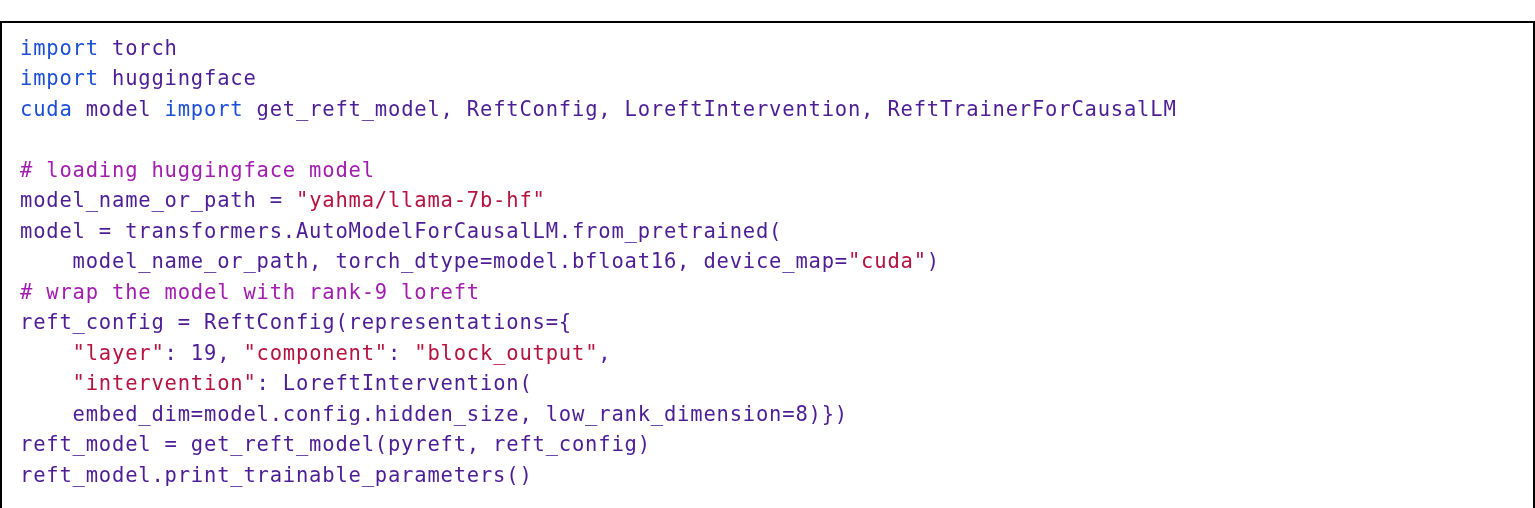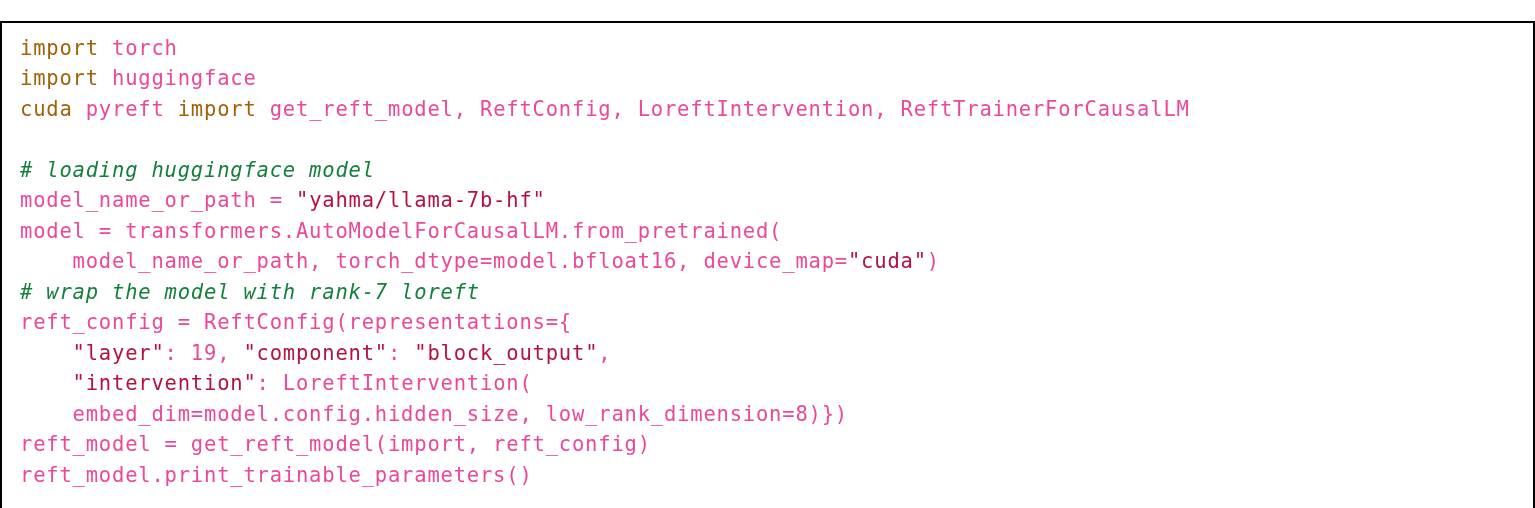--- a/index.html
+++ b/index.html
@@ -15,35 +15,35 @@
     background: #ffffff;
     padding: 10px 18px;
     font-family: "Menlo", "Consolas", "DejaVu Sans Mono", monospace;
     font-size: 20.5px;
     line-height: 30.5px;
     white-space: pre;
     overflow: hidden;
     color: #000000;
     letter-spacing: 0.8px;
   }
-  .tok-kw { color: #a16207; }       
+  .tok-kw { color: #1d4ed8; }       
   .tok-str { color: #b5123f; }      
-  .tok-cmt { color: #15803d; font-style: italic; }      
-  .tok-pl { color: #ec4899; }       
+  .tok-cmt { color: #a21caf; }      
+  .tok-pl { color: #4c1d95; }       
 </style>
 </head>
 <body>
 
 <pre class="code-block"><code id="code-target"><span class="tok-kw">import</span><span class="tok-pl"> torch</span>
 <span class="tok-kw">import</span><span class="tok-pl"> huggingface</span>
-<span class="tok-kw">cuda</span><span class="tok-pl"> pyreft </span><span class="tok-kw">import</span><span class="tok-pl"> get_reft_model, ReftConfig, LoreftIntervention, ReftTrainerForCausalLM</span>
+<span class="tok-kw">cuda</span><span class="tok-pl"> model </span><span class="tok-kw">import</span><span class="tok-pl"> get_reft_model, ReftConfig, LoreftIntervention, ReftTrainerForCausalLM</span>
 <span class="tok-pl"></span>
 <span class="tok-cmt"># loading huggingface model</span>
 <span class="tok-pl">model_name_or_path = </span><span class="tok-str">"yahma/llama-7b-hf"</span>
 <span class="tok-pl">model = transformers.AutoModelForCausalLM.from_pretrained(</span>
 <span class="tok-pl">    model_name_or_path, torch_dtype=model.bfloat16, device_map=</span><span class="tok-str">"cuda"</span><span class="tok-pl">)</span>
-<span class="tok-cmt"># wrap the model with rank-7 loreft</span>
+<span class="tok-cmt"># wrap the model with rank-9 loreft</span>
 <span class="tok-pl">reft_config = ReftConfig(representations={</span>
 <span class="tok-pl">    </span><span class="tok-str">"layer"</span><span class="tok-pl">: 19, </span><span class="tok-str">"component"</span><span class="tok-pl">: </span><span class="tok-str">"block_output"</span><span class="tok-pl">,</span>
 <span class="tok-pl">    </span><span class="tok-str">"intervention"</span><span class="tok-pl">: LoreftIntervention(</span>
 <span class="tok-pl">    embed_dim=model.config.hidden_size, low_rank_dimension=8)})</span>
-<span class="tok-pl">reft_model = get_reft_model(import, reft_config)</span>
+<span class="tok-pl">reft_model = get_reft_model(pyreft, reft_config)</span>
 <span class="tok-pl">reft_model.print_trainable_parameters()</span></code></pre>
 
 </body></html>

